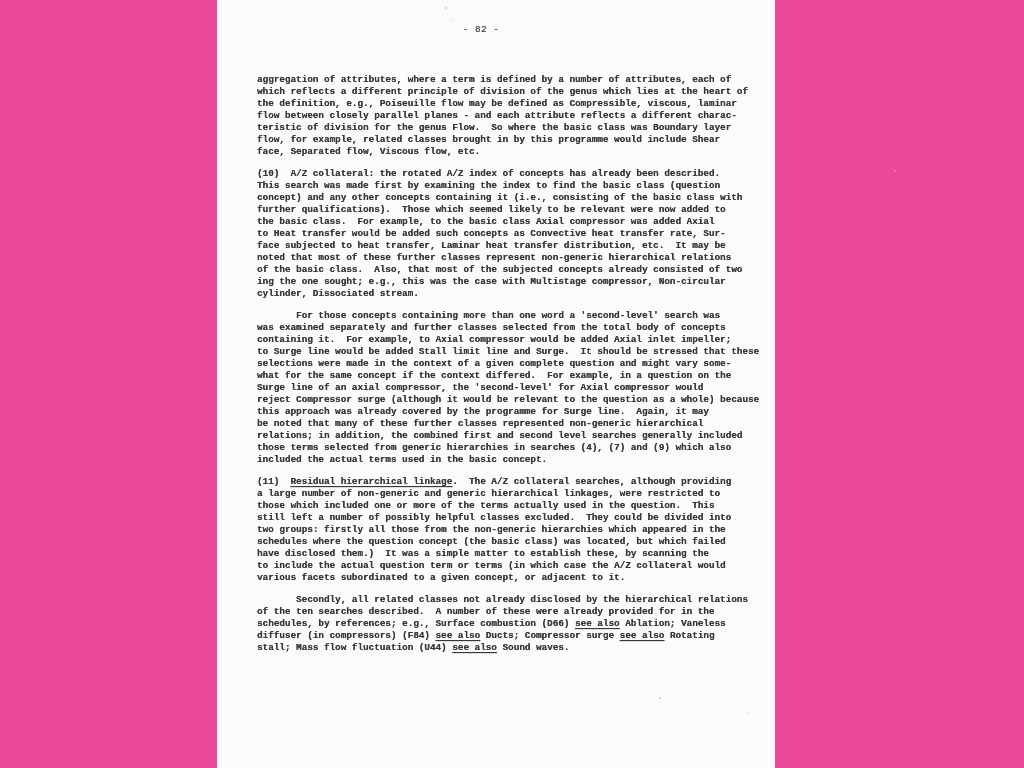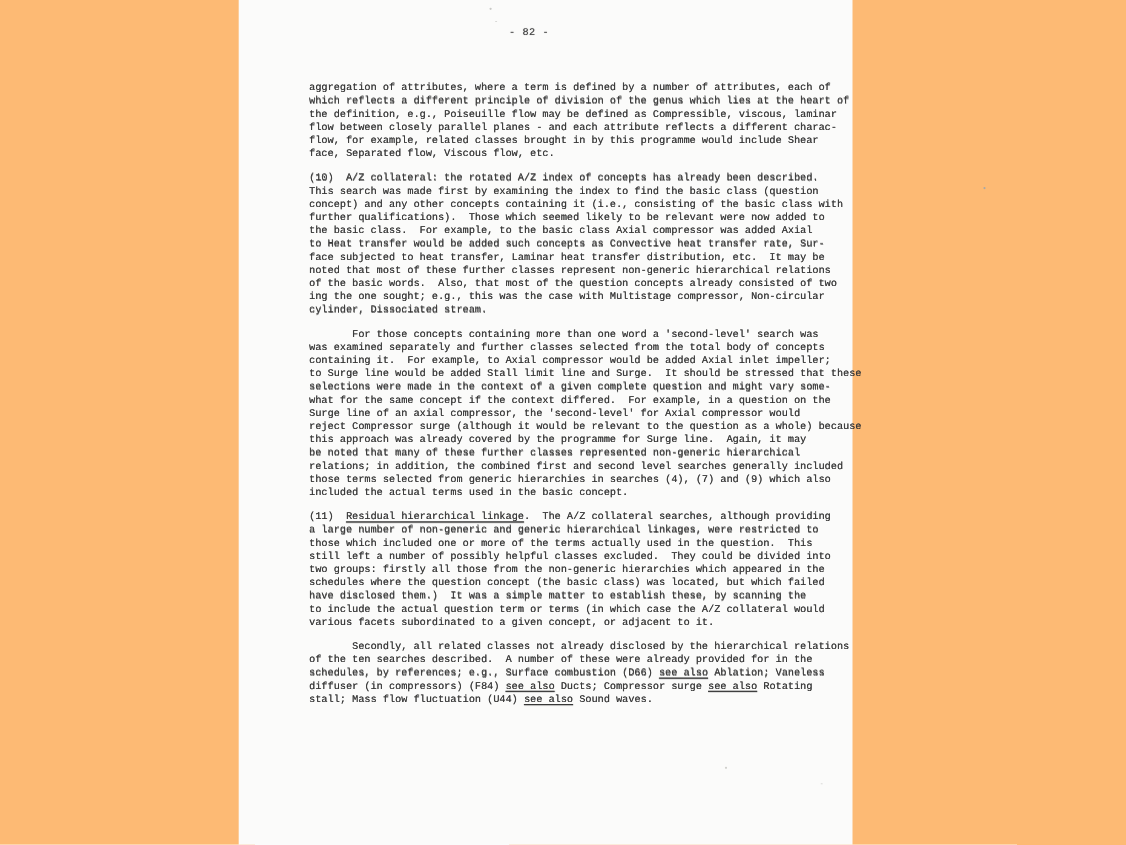--- a/index.html
+++ b/index.html
@@ -8,21 +8,21 @@
     padding: 0;
     background: #ffffff;
     width: 1024px;
     height: 768px;
     overflow: hidden;
   }
   .viewport {
     position: relative;
     width: 1024px;
     height: 768px;
-    background: #fdba74;
+    background: #ec4899;
   }
   .paper {
     position: absolute;
     left: 217px;
     top: 0;
     width: 558px;
     height: 768px;
     background: #fbfbfa;
   }
   .page-number {
@@ -33,28 +33,29 @@
     text-align: center;
     font-family: "Liberation Mono", "DejaVu Sans Mono", monospace;
     font-size: 9.3px;
     color: #4a4a4a;
     letter-spacing: 0.5px;
     text-shadow: 0 0 0.7px rgba(70,70,70,0.75);
     white-space: pre;
   }
   .textblock {
     position: absolute;
-    left: 64px;
+    left: 40px;
     top: 74px;
     width: 512px;
     font-family: "Liberation Mono", "DejaVu Sans Mono", monospace;
     font-size: 9.3px;
     line-height: 12px;
     color: #383838;
     text-shadow: 0.2px 0.2px 0.6px rgba(56,56,56,0.8);
+    font-weight: bold;
   }
   .para { margin: 0 0 10px 0; }
   .para:last-child { margin-bottom: 17px; }
   .line {
     white-space: pre;
     height: 12px;
   }
   .u {
     text-decoration: underline;
     text-underline-offset: 2px;
@@ -81,33 +82,34 @@
     <div class="speckle sp3"></div>
     <div class="speckle sp4"></div>
     <div class="speckle sp5"></div>
     <div class="page-number">- 82 -</div>
     <div class="textblock" id="body-container">
         <div class="para">
           <div class="line"><span>aggregation of attributes, where a term is defined by a number of attributes, each of</span></div>
           <div class="line"><span>which reflects a different principle of division of the genus which lies at the heart of</span></div>
           <div class="line"><span>the definition, e.g., Poiseuille flow may be defined as Compressible, viscous, laminar</span></div>
           <div class="line"><span>flow between closely parallel planes - and each attribute reflects a different charac-</span></div>
+          <div class="line"><span>teristic of division for the genus Flow.  So where the basic class was Boundary layer</span></div>
           <div class="line"><span>flow, for example, related classes brought in by this programme would include Shear</span></div>
           <div class="line"><span>face, Separated flow, Viscous flow, etc.</span></div>
         </div>
         <div class="para">
           <div class="line"><span>(10)  A/Z collateral: the rotated A/Z index of concepts has already been described.</span></div>
           <div class="line"><span>This search was made first by examining the index to find the basic class (question</span></div>
           <div class="line"><span>concept) and any other concepts containing it (i.e., consisting of the basic class with</span></div>
           <div class="line"><span>further qualifications).  Those which seemed likely to be relevant were now added to</span></div>
           <div class="line"><span>the basic class.  For example, to the basic class Axial compressor was added Axial</span></div>
           <div class="line"><span>to Heat transfer would be added such concepts as Convective heat transfer rate, Sur-</span></div>
           <div class="line"><span>face subjected to heat transfer, Laminar heat transfer distribution, etc.  It may be</span></div>
           <div class="line"><span>noted that most of these further classes represent non-generic hierarchical relations</span></div>
-          <div class="line"><span>of the basic words.  Also, that most of the question concepts already consisted of two</span></div>
+          <div class="line"><span>of the basic class.  Also, that most of the subjected concepts already consisted of two</span></div>
           <div class="line"><span>ing the one sought; e.g., this was the case with Multistage compressor, Non-circular</span></div>
           <div class="line"><span>cylinder, Dissociated stream.</span></div>
         </div>
         <div class="para">
           <div class="line"><span>       For those concepts containing more than one word a 'second-level' search was</span></div>
           <div class="line"><span>was examined separately and further classes selected from the total body of concepts</span></div>
           <div class="line"><span>containing it.  For example, to Axial compressor would be added Axial inlet impeller;</span></div>
           <div class="line"><span>to Surge line would be added Stall limit line and Surge.  It should be stressed that these</span></div>
           <div class="line"><span>selections were made in the context of a given complete question and might vary some-</span></div>
           <div class="line"><span>what for the same concept if the context differed.  For example, in a question on the</span></div>

